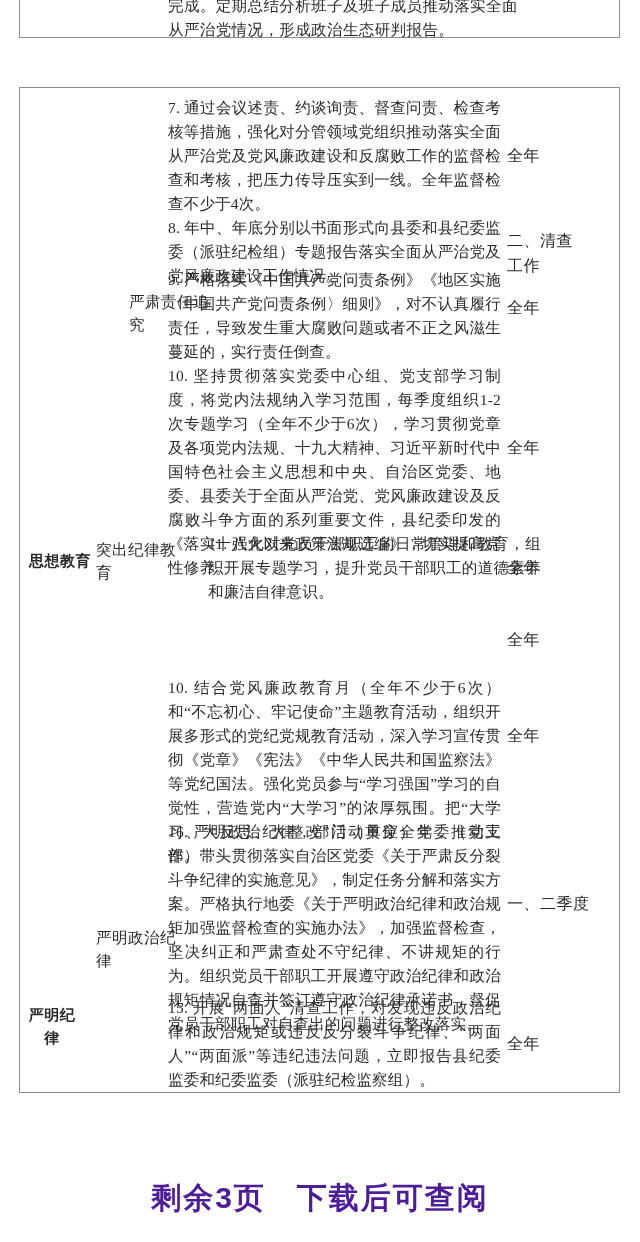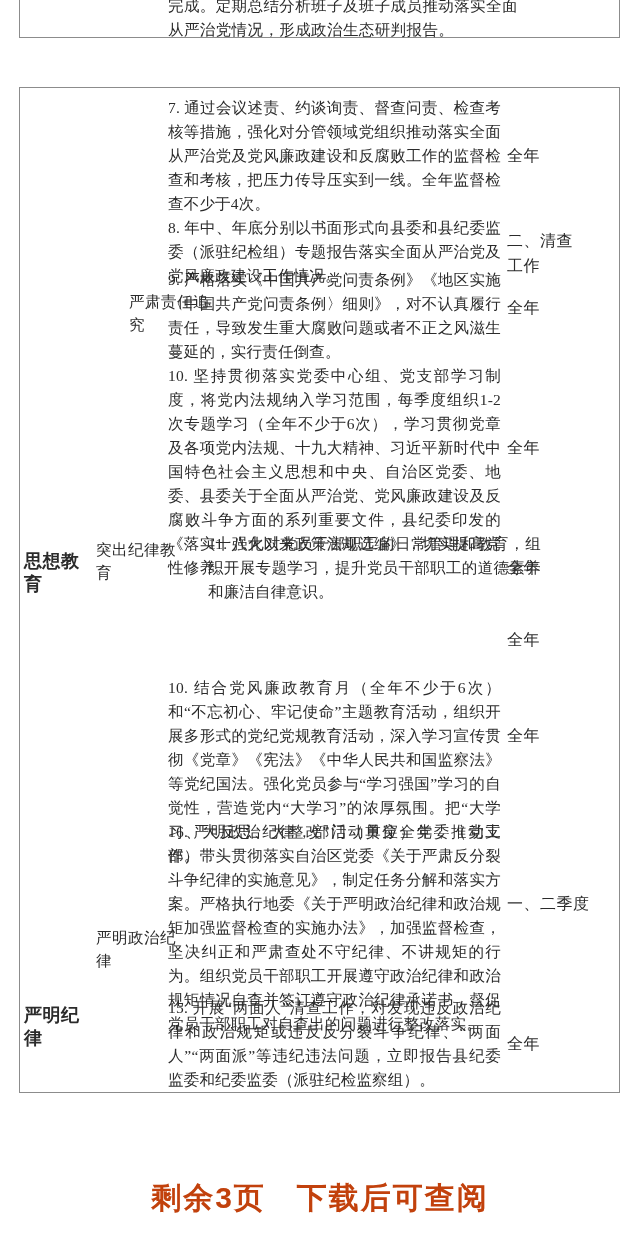--- a/index.html
+++ b/index.html
@@ -57,23 +57,23 @@
     width: 100%;
     height: 100%;
   }
 
   
   .col-cat {
     position: absolute;
     left: 0px;
     width: 76px;
     font-weight: bold;
-    font-size: 18px;
+    font-size: 15px;
     line-height: 23px;
-    text-align: left;
+    text-align: center;
     padding-left: 4px;
     box-sizing: border-box;
     letter-spacing: 0.5px;
   }
   .col-sub {
     position: absolute;
     left: 76px;
     width: 86px;
     font-size: 15.5px;
     line-height: 23px;
@@ -110,21 +110,21 @@
     text-indent: 0;
   }
 
   
   .watermark {
     position: absolute;
     left: 0;
     top: 1178px;
     width: 640px;
     text-align: center;
-    color: #c2410c;
+    color: #4c1d95;
     font-family: "Liberation Sans", "DejaVu Sans", sans-serif;
     font-weight: bold;
     font-size: 30px;
     letter-spacing: 2px;
     white-space: pre;
   }
 </style>
 </head>
 <body>
 

